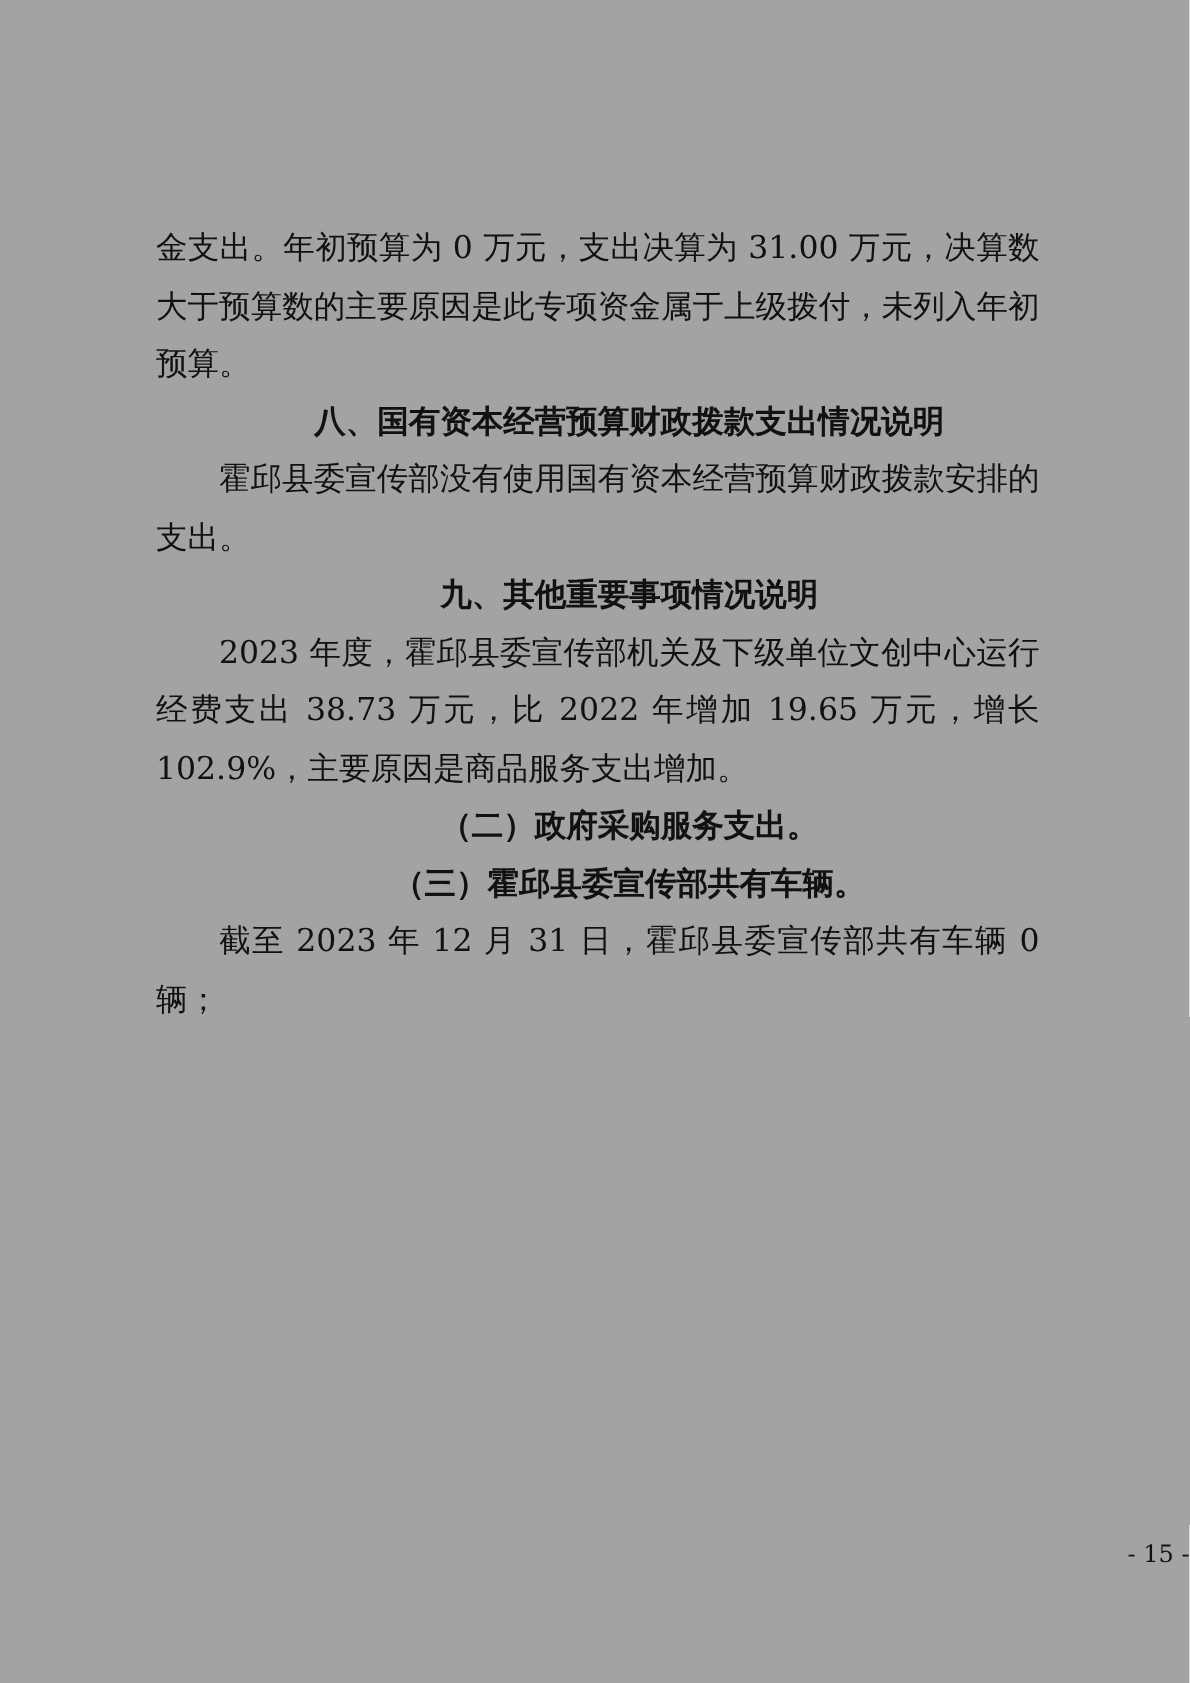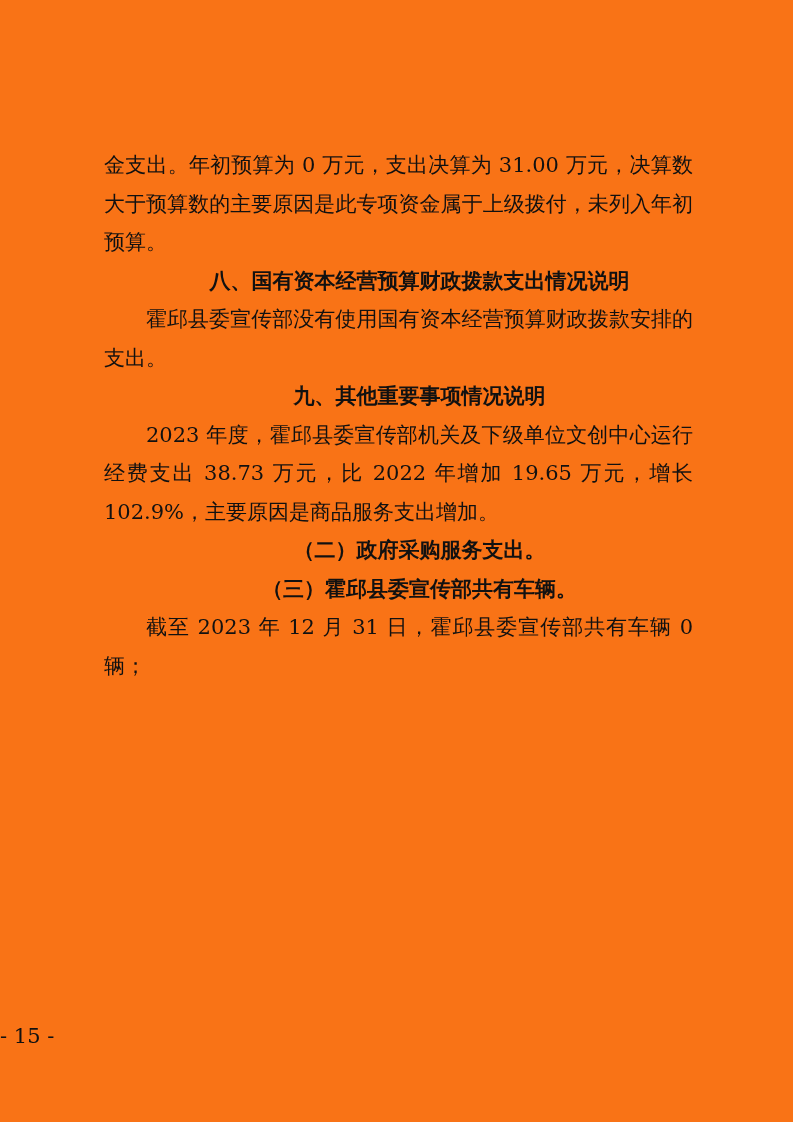--- a/index.html
+++ b/index.html
@@ -4,21 +4,21 @@
 <style>
   html, body {
     margin: 0;
     padding: 0;
     background: #ffffff;
   }
   .page {
     position: relative;
     width: 793px;
     height: 1122px;
-    background: #f97316;
+    background: #a3a3a3;
     overflow: hidden;
     font-family: "DejaVu Serif", "Liberation Serif", serif;
     color: #111111;
   }
   .content {
     position: absolute;
     left: 104px;
     top: 146px;
     width: 589px;
     font-size: 21px;
@@ -40,22 +40,22 @@
     text-indent: 2em;
     font-weight: 700;
     font-family: "DejaVu Sans", "Liberation Sans", sans-serif;
     text-align: center;
   }
   .page-footer {
     position: absolute;
     left: 0;
     right: 0;
     top: 1024px;
-    text-align: left;
-    font-size: 21px;
+    text-align: right;
+    font-size: 16px;
     line-height: 24px;
     color: #111111;
   }
 </style>
 </head>
 <body>
 
 <div class="page">
 
   <main class="content">

